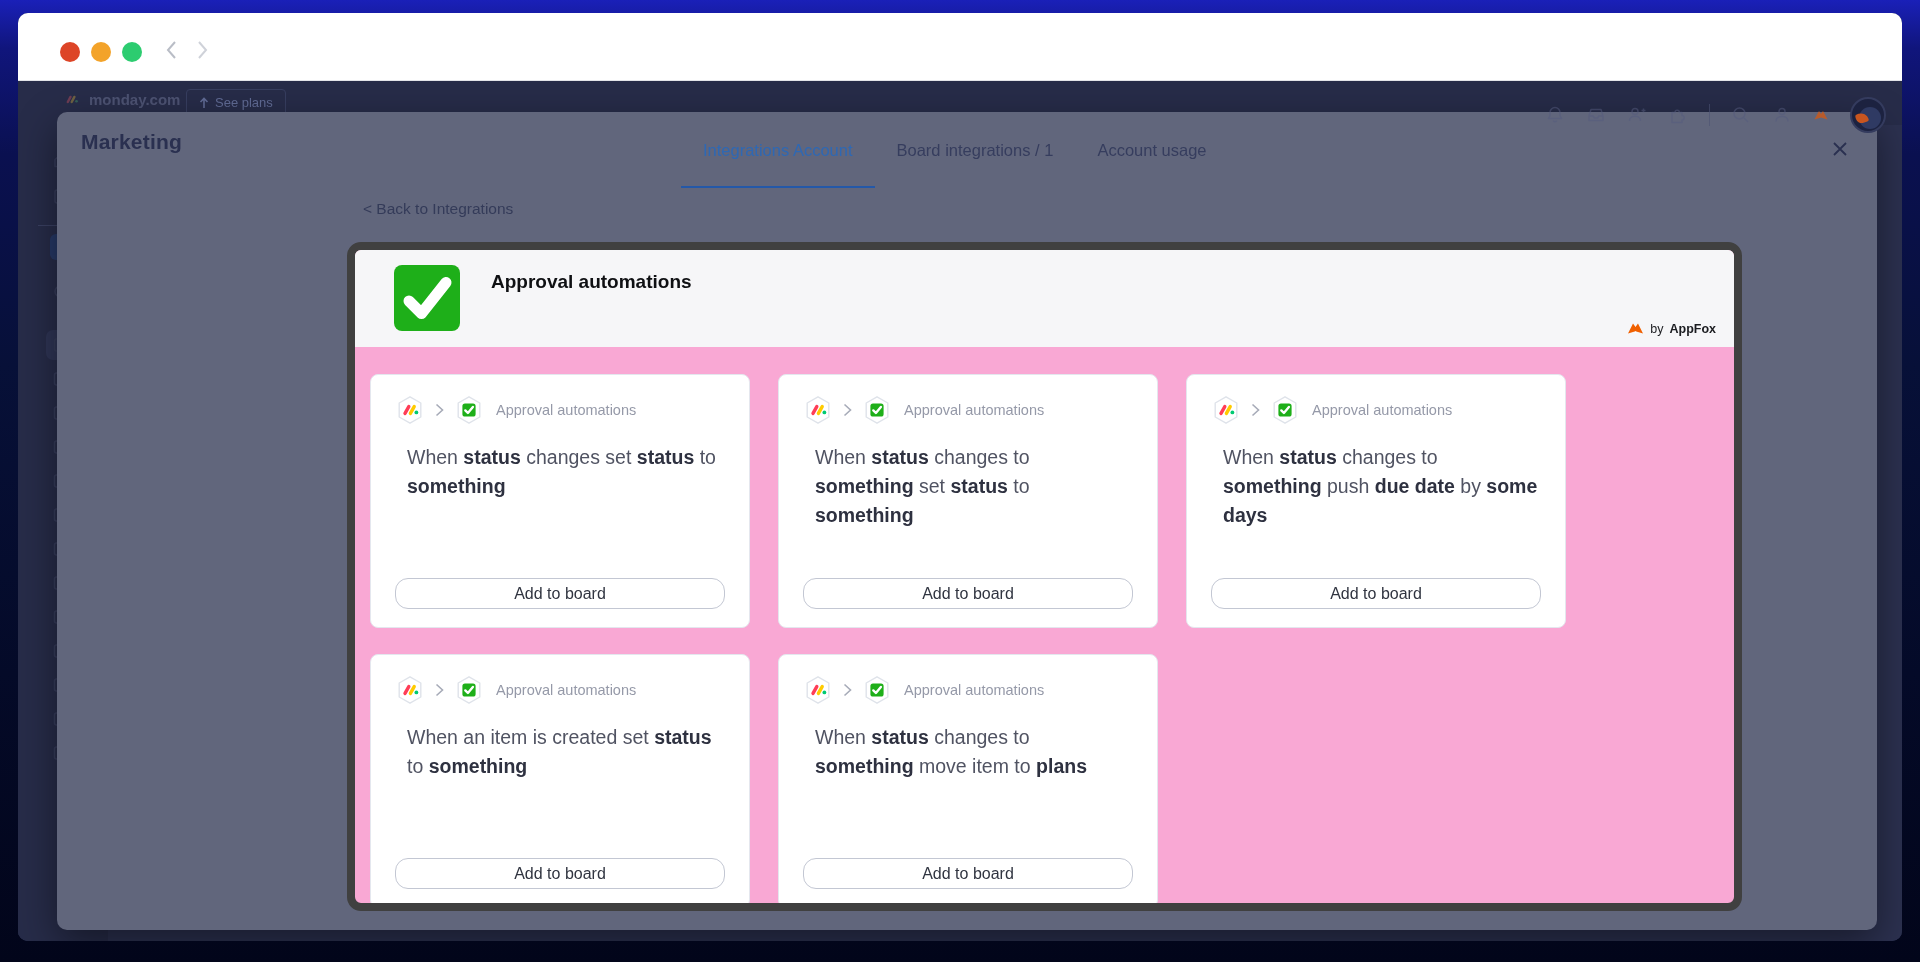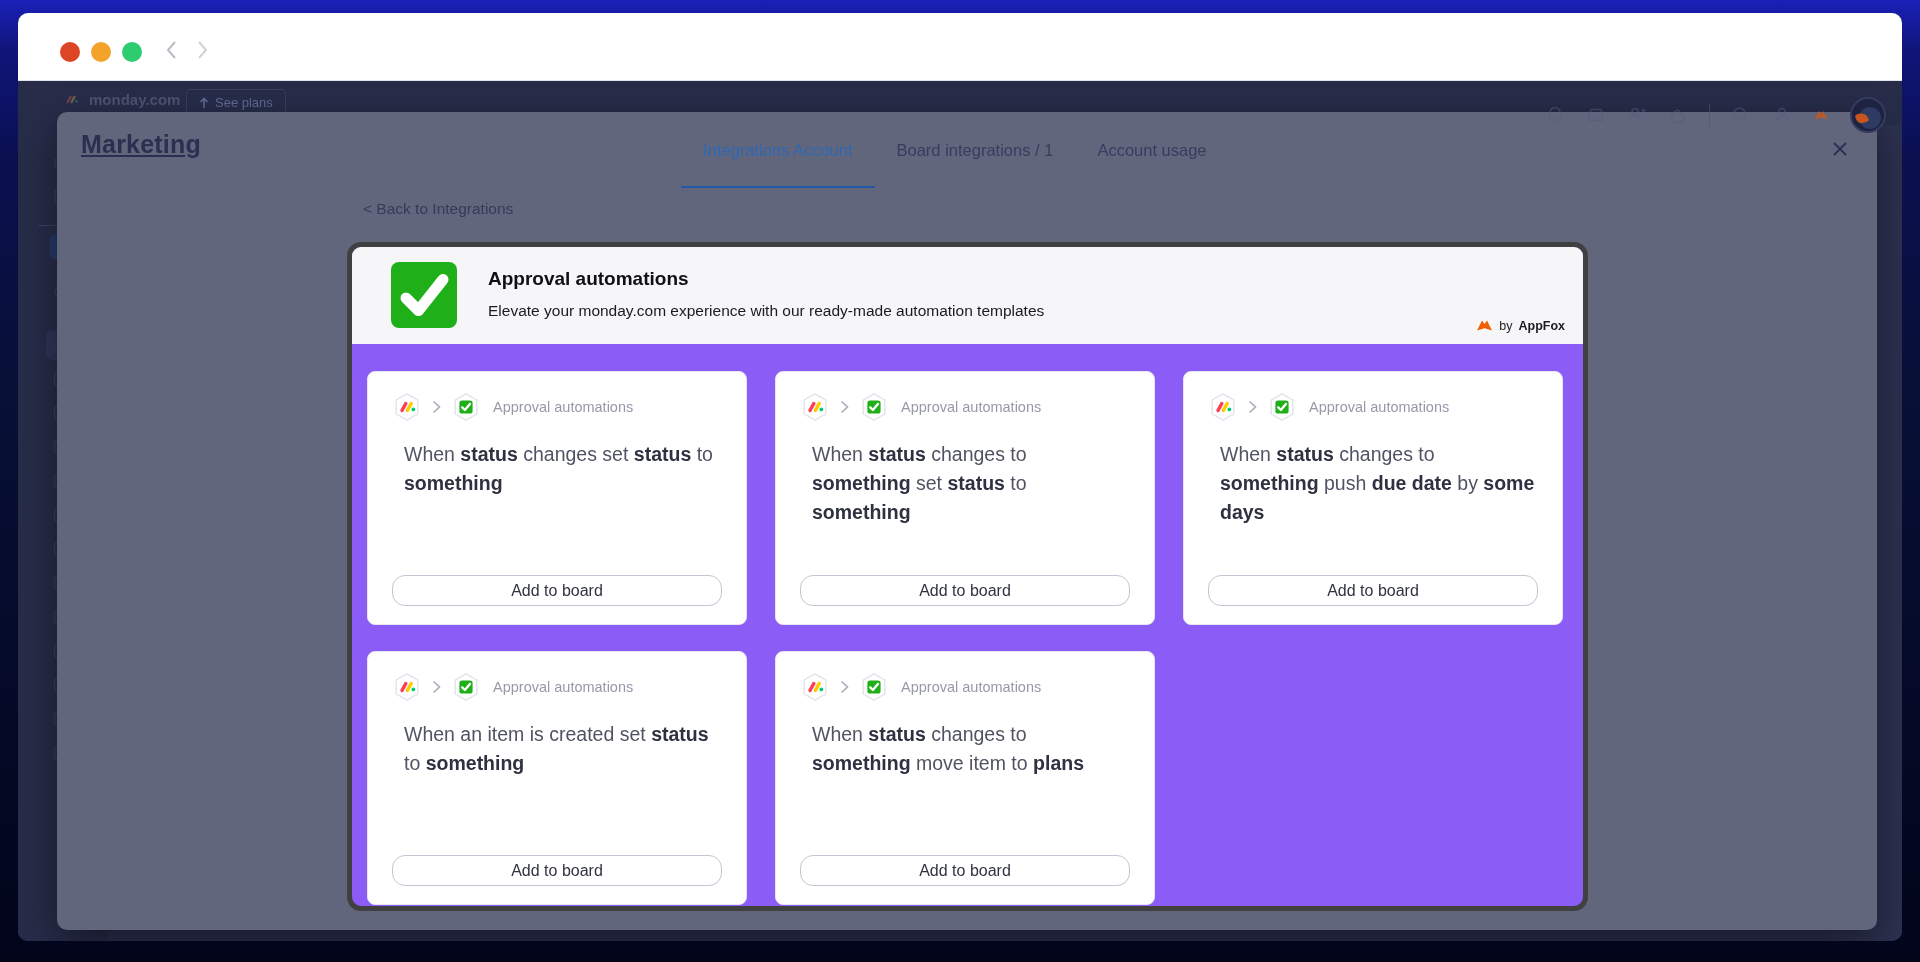--- a/index.html
+++ b/index.html
@@ -34,30 +34,30 @@
   
   .header-right{position:absolute;right:16px;top:84px;display:flex;align-items:center;gap:21px;z-index:30;}
   .hicon{opacity:.5;display:block;}
   .hdiv{width:1px;height:22px;background:#4b5173;opacity:.6;}
   .avatar{width:36px;height:36px;border-radius:50%;background:#1c2240;position:relative;overflow:hidden;border:2px solid #343b5e;}
   .avatar::before{content:"";position:absolute;left:7px;top:8px;width:22px;height:22px;border-radius:50%;background:#2f3a63;}
   .avatar::after{content:"";position:absolute;left:4px;top:14px;width:12px;height:10px;background:#c8551f;border-radius:2px 8px 2px 6px;transform:rotate(-18deg);}
   
   .modal{position:absolute;left:39px;top:99px;width:1820px;height:818px;background:#61667c;border-radius:10px;z-index:10;
     box-shadow:0 14px 40px rgba(0,0,0,.45);}
-  .modal-title{position:absolute;left:24px;top:18px;font-size:25px;font-weight:700;color:#2a3050;letter-spacing:.2px;text-decoration:underline;}
+  .modal-title{position:absolute;left:24px;top:18px;font-size:21px;font-weight:700;color:#2a3050;letter-spacing:.2px;}
   .tabs{position:absolute;left:624px;top:0;height:76px;display:flex;}
   .tab{padding:0 22px;display:flex;align-items:center;font-size:16.5px;color:#363d5e;position:relative;cursor:default;}
   .tab.active span{color:#2e68b4;}
   .tab.active::after{content:"";position:absolute;left:0;right:0;bottom:0;height:2px;background:#2458a8;}
   .close-btn{position:absolute;right:26px;top:26px;width:22px;height:22px;display:flex;align-items:center;justify-content:center;}
   .back-link{position:absolute;left:306px;top:88px;font-size:15.5px;color:#343b59;}
   
-  .spotlight{position:absolute;left:290px;top:130px;width:1241px;height:669px;border:5px solid #404040;border-radius:14px;
-    background:#8b5cf6;overflow:hidden;}
+  .spotlight{position:absolute;left:290px;top:130px;width:1395px;height:669px;border:8px solid #404040;border-radius:14px;
+    background:#f9a8d4;overflow:hidden;}
   .banner{position:absolute;left:0;top:0;right:0;height:97px;background:#f6f6f8;}
   .banner-icon{position:absolute;left:39px;top:15px;}
   .banner-title{position:absolute;left:136px;top:21px;font-size:19px;font-weight:700;color:#0f1013;}
   .banner-sub{position:absolute;left:136px;top:55px;font-size:15.5px;color:#1a1b20;}
   .byline{position:absolute;right:18px;bottom:11px;display:flex;align-items:center;gap:6px;font-size:12.5px;color:#1b1c20;}
   .byline b{font-weight:700;}
   .grid{position:absolute;left:15px;top:124px;display:grid;grid-template-columns:repeat(3,380px);column-gap:28px;row-gap:26px;}
   .card{width:380px;height:254px;background:#fff;border:1px solid #e4e7ee;border-radius:8px;padding:20px 24px;position:relative;}
   .card-head{display:flex;align-items:center;gap:9px;}
   .badge{display:block;}
@@ -277,21 +277,20 @@
 
       <div class="back-link">&lt; Back to Integrations</div>
 
       <div class="spotlight">
         <div class="banner">
           <svg class="banner-icon" width="66" height="66" viewBox="0 0 66 66">
             <rect x="0" y="0" width="66" height="66" rx="8" fill="#1EAF19"></rect>
             <path d="M15 36 L27.5 48.5 L52 17.5" fill="none" stroke="#ffffff" stroke-width="11" stroke-linecap="round" stroke-linejoin="round"></path>
           </svg>
           <div class="banner-title">Approval automations</div>
-          <div class="banner-sub">Elevate your monday.com experience with our ready-made automation templates</div>
           <div class="byline">
             <svg width="17" height="15" viewBox="0 0 17 15">
                 <path d="M1 12.5 L6 2.5 l2.5 3.5 L11 2.5 l5 10 -7.5-2.2 Z" fill="#f06000"></path>
                 <path d="M8.5 10.3 l1.6 2 h-3.2 Z" fill="#fff"></path>
               </svg>
             <span>by</span>
             <b>AppFox</b>
           </div>
         </div>
         <div class="grid">

